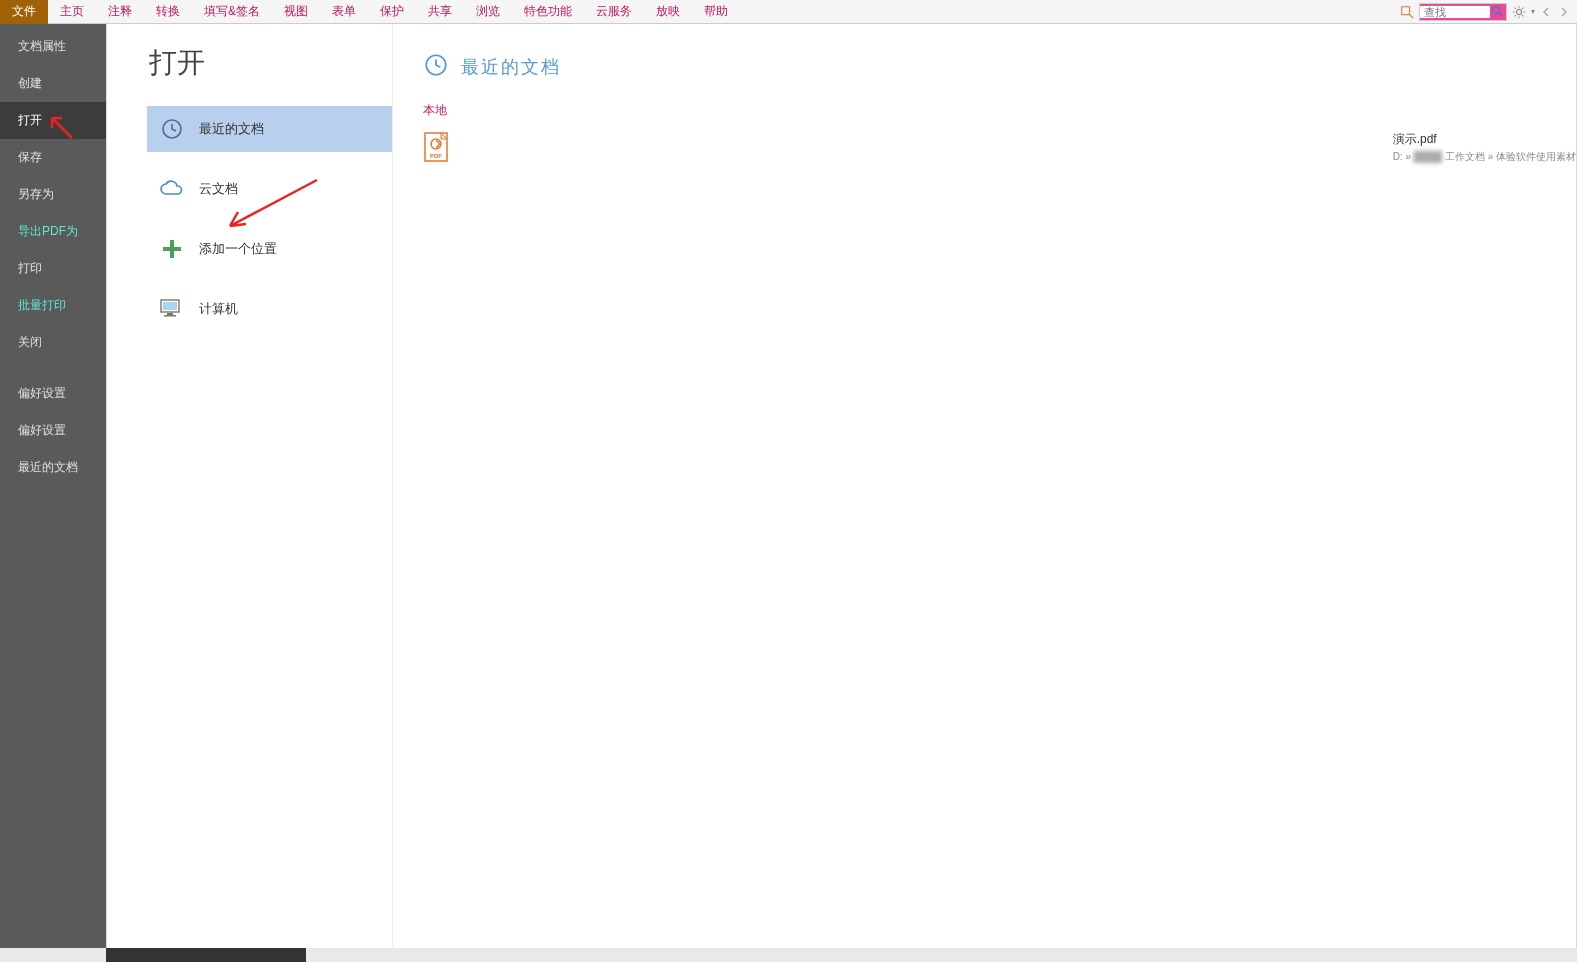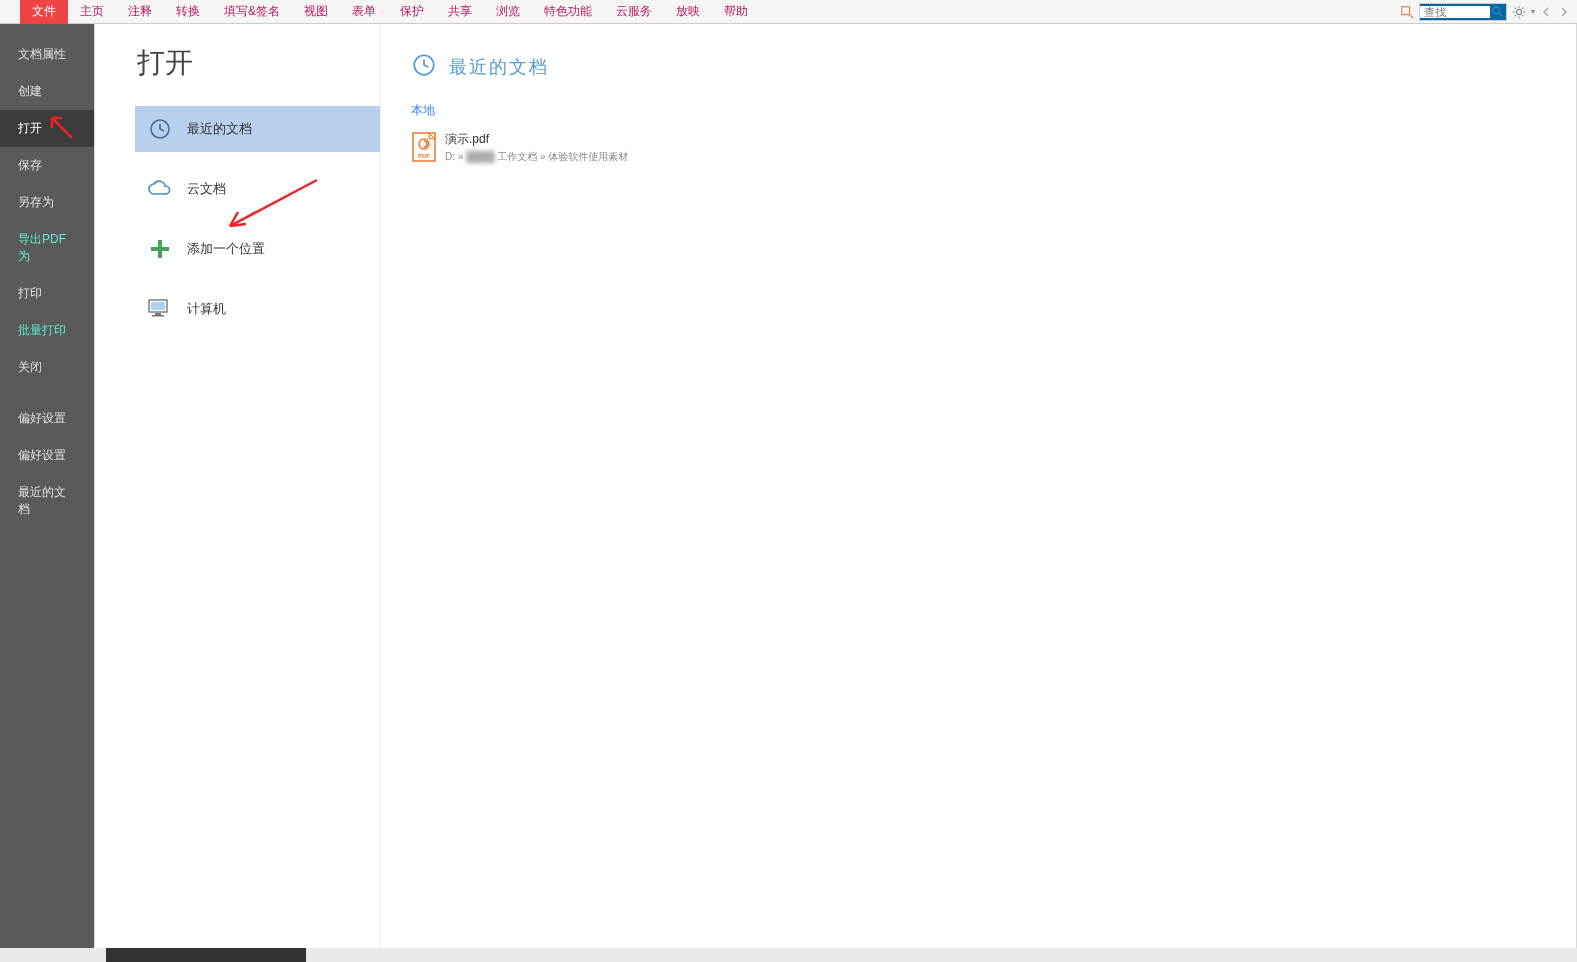--- a/index.html
+++ b/index.html
@@ -1,47 +1,47 @@
 <!DOCTYPE html>
 <html><head>
   <meta charset="utf-8">
   <style>
     * { margin: 0; padding: 0; box-sizing: border-box; font-family: "Microsoft YaHei", "SimSun", sans-serif; }
     body { width: 1577px; height: 962px; background: #fff; overflow: hidden; }
 
     .ribbon { display: flex; align-items: center; height: 24px; background: #f5f5f5; border-bottom: 1px solid #ccc; font-size: 12px; }
     .ribbon-tab { padding: 4px 12px; cursor: pointer; color: #be185d; }
-    .ribbon-tab.active { background: #ef4444; color: #fff; margin-left: 20px; }
+    .ribbon-tab.active { background: #a16207; color: #fff; }
     .ribbon-spacer { flex: 1; }
     .ribbon-right { display: flex; align-items: center; gap: 4px; padding-right: 6px; }
-    .search-box { display: flex; align-items: center; border: 1px solid #ccc; background: #0369a1; height: 18px; }
+    .search-box { display: flex; align-items: center; border: 1px solid #ccc; background: #ec4899; height: 18px; }
     .search-box input { width: 70px; border: none; outline: none; font-size: 11px; padding: 0 4px; }
     .search-icon { width: 16px; height: 16px; display: flex; align-items: center; justify-content: center; }
     .nav-arrow { width: 14px; height: 14px; display: flex; align-items: center; justify-content: center; color: #888; cursor: pointer; }
     .gear-icon { width: 16px; height: 16px; display: flex; align-items: center; justify-content: center; color: #888; }
 
     .main { display: flex; height: calc(100% - 24px); }
-    .sidebar { width: 94px; background: #5a5a5a; color: #e0e0e0; font-size: 12px; padding-top: 12px; }
+    .sidebar { width: 106px; background: #5a5a5a; color: #e0e0e0; font-size: 12px; padding-top: 4px; }
     .sidebar-item { padding: 10px 18px; cursor: pointer; }
     .sidebar-item.active { background: #3c3c3c; color: #fff; }
     .sidebar-item.disabled { color: #5eead4; }
 
     .content { flex: 1; display: flex; background: #fff; border: 1px solid #d9d9d9; border-top: none; }
     .open-panel { width: 286px; padding: 20px 0 0 40px; border-right: 1px solid #eee; }
     .open-title { font-size: 28px; font-weight: 300; color: #444; margin-bottom: 24px; padding-left: 2px; }
     .location-list { display: flex; flex-direction: column; gap: 14px; }
     .location-item { display: flex; align-items: center; gap: 14px; padding: 10px 12px; cursor: pointer; font-size: 13px; color: #333; }
     .location-item.active { background: #b9cfee; }
     .loc-icon { width: 26px; height: 26px; display: flex; align-items: center; justify-content: center; }
 
     .recent-panel { flex: 1; padding: 28px 0 0 30px; }
     .recent-header { display: flex; align-items: center; gap: 12px; margin-bottom: 20px; }
     .recent-header-title { color: #549bd2; font-size: 18px; letter-spacing: 2px; }
-    .section-label { font-size: 12px; color: #3b82f6; margin-bottom: 8px; }
-    .doc-item { display: flex; align-items: flex-start; gap: 8px; padding: 4px 0; cursor: pointer; }
+    .section-label { font-size: 12px; color: #be185d; margin-bottom: 8px; }
+    .doc-item { display: flex; align-items: flex-start; gap: 8px; padding: 4px 0; cursor: pointer; justify-content: space-between; }
     .doc-icon { width: 26px; height: 32px; display: flex; align-items: center; justify-content: center; }
     .doc-info { display: flex; flex-direction: column; gap: 2px; }
     .doc-name { font-size: 12px; color: #333; }
     .doc-path { font-size: 10px; color: #888; }
     .doc-path .blurred { filter: blur(2px); color: #aaa; }
 
     .arrow-annotation { position: absolute; pointer-events: none; }
 
     .bottom-bar { position: absolute; bottom: 0; left: 0; right: 0; height: 14px; background: #e9e9e9; display: flex; }
     .bottom-bar-dark { width: 200px; height: 100%; background: #333; margin-left: 106px; }

